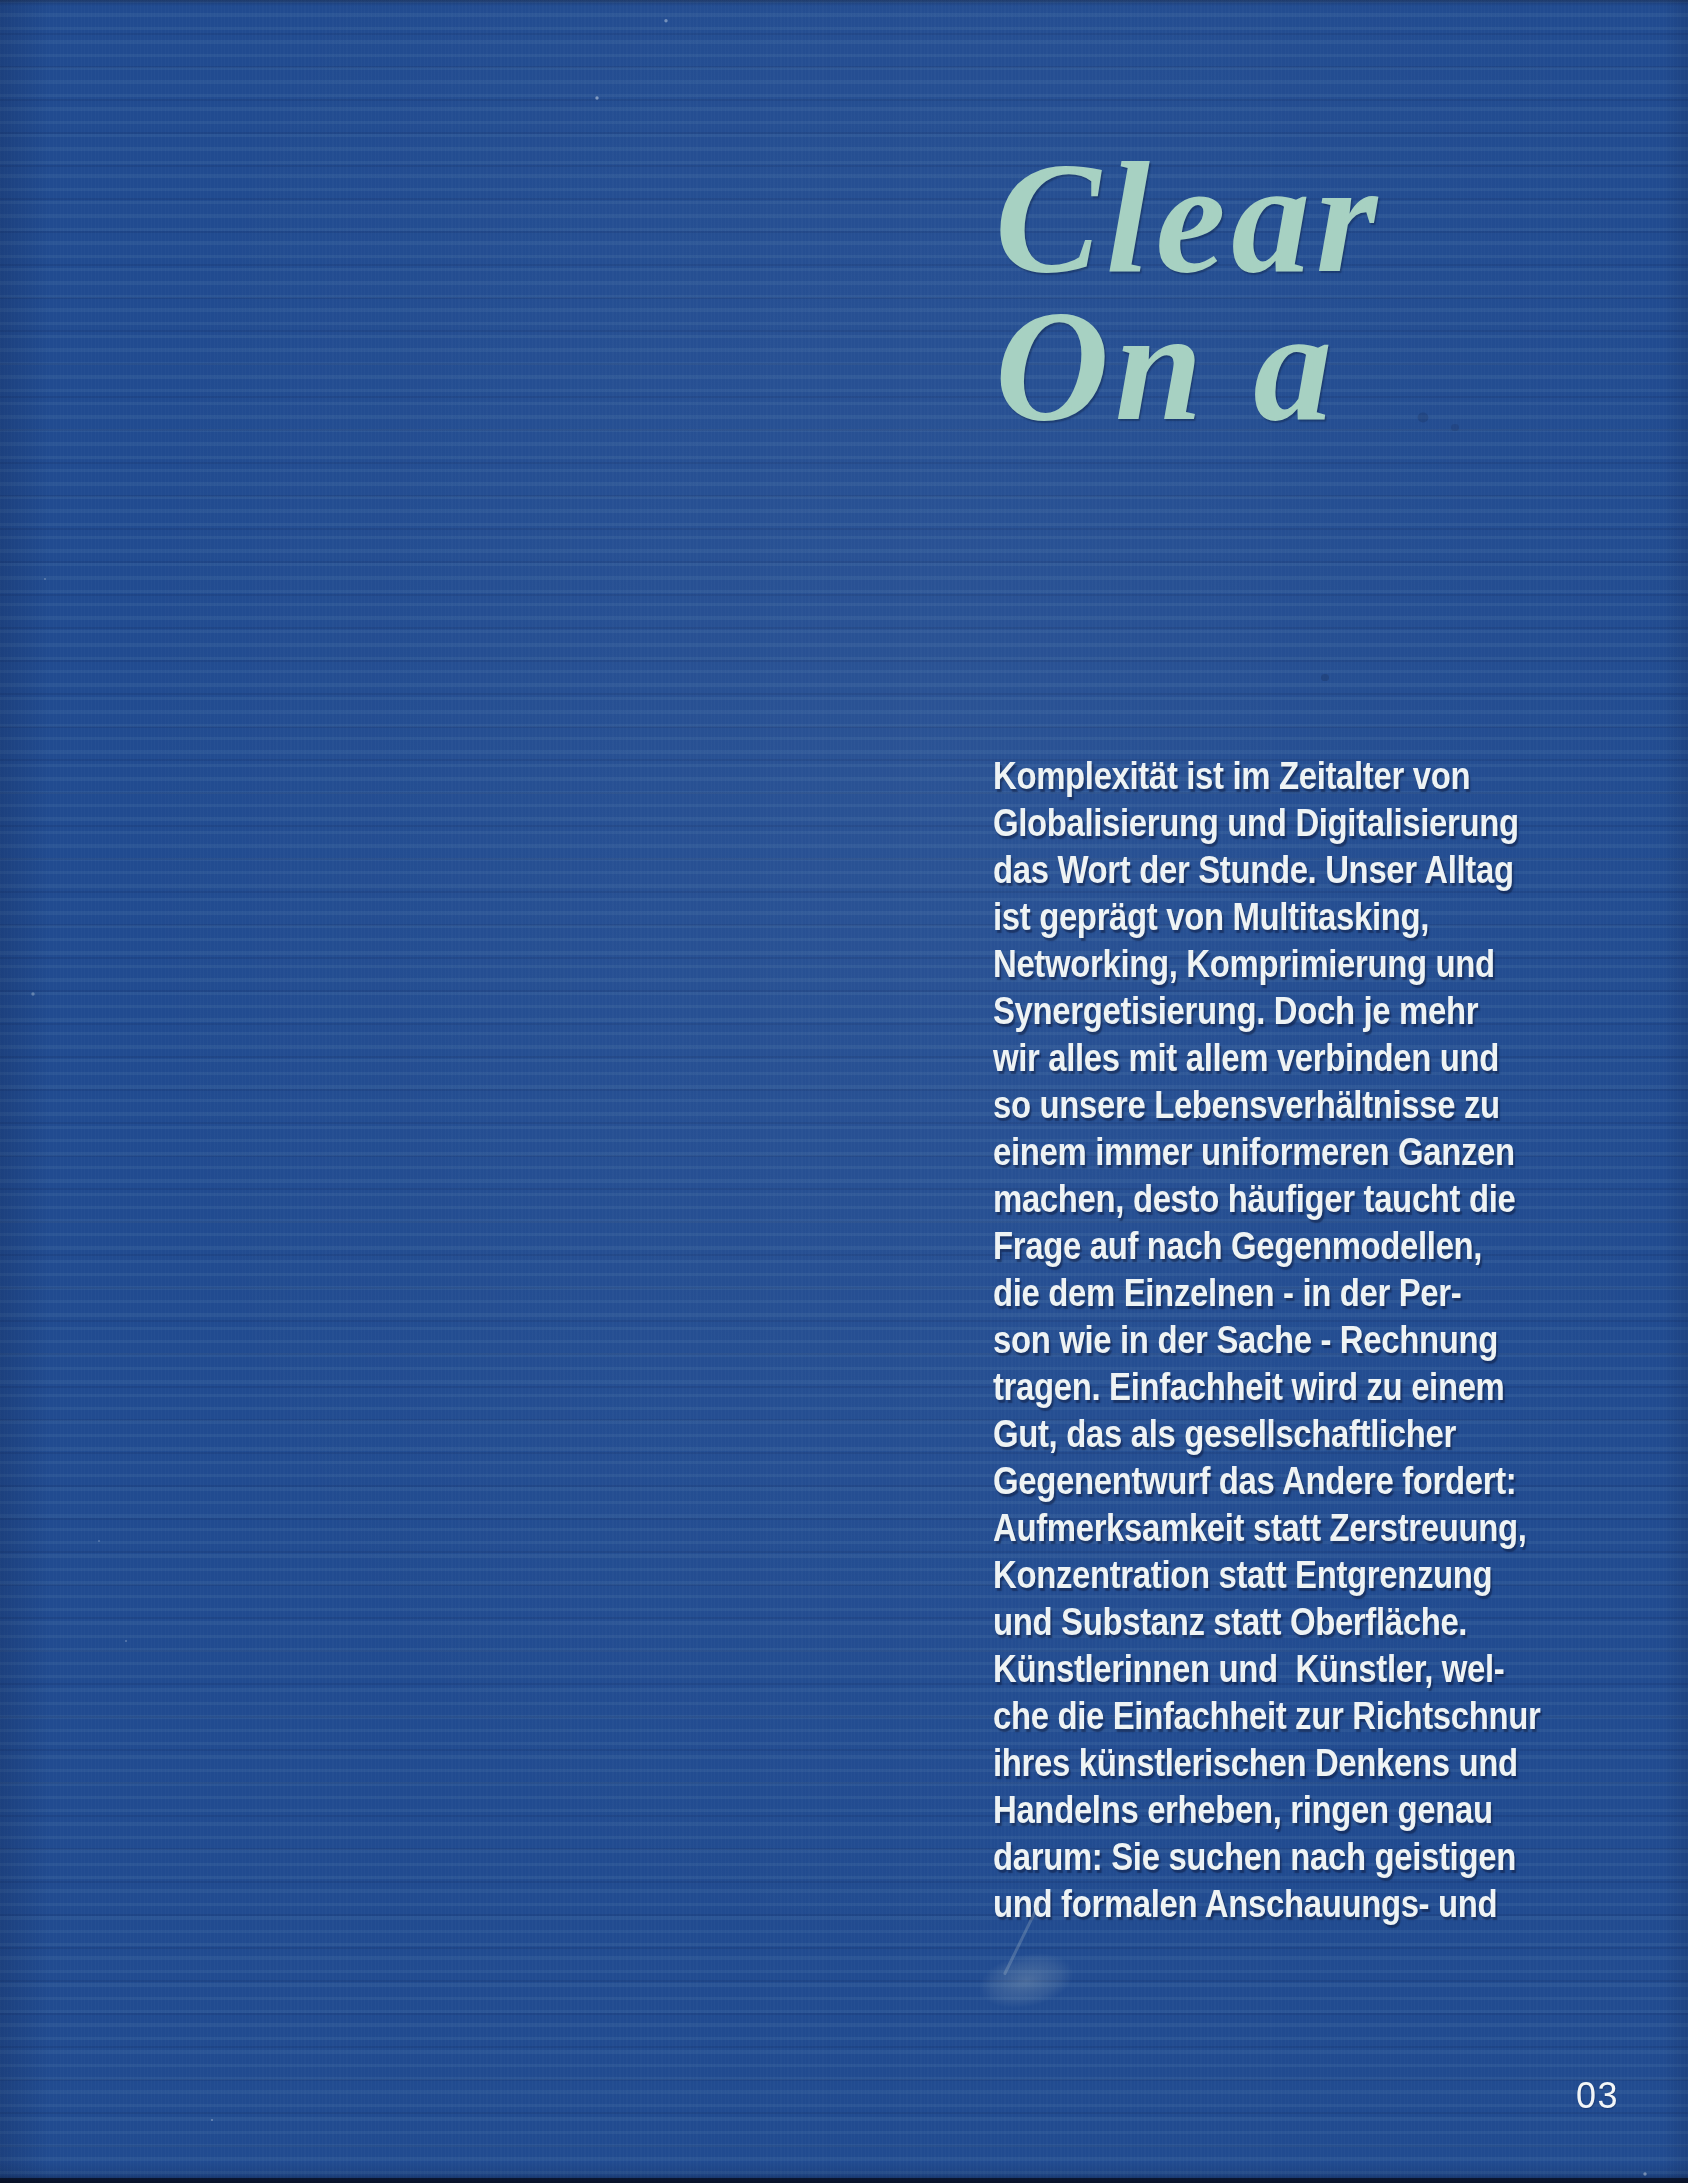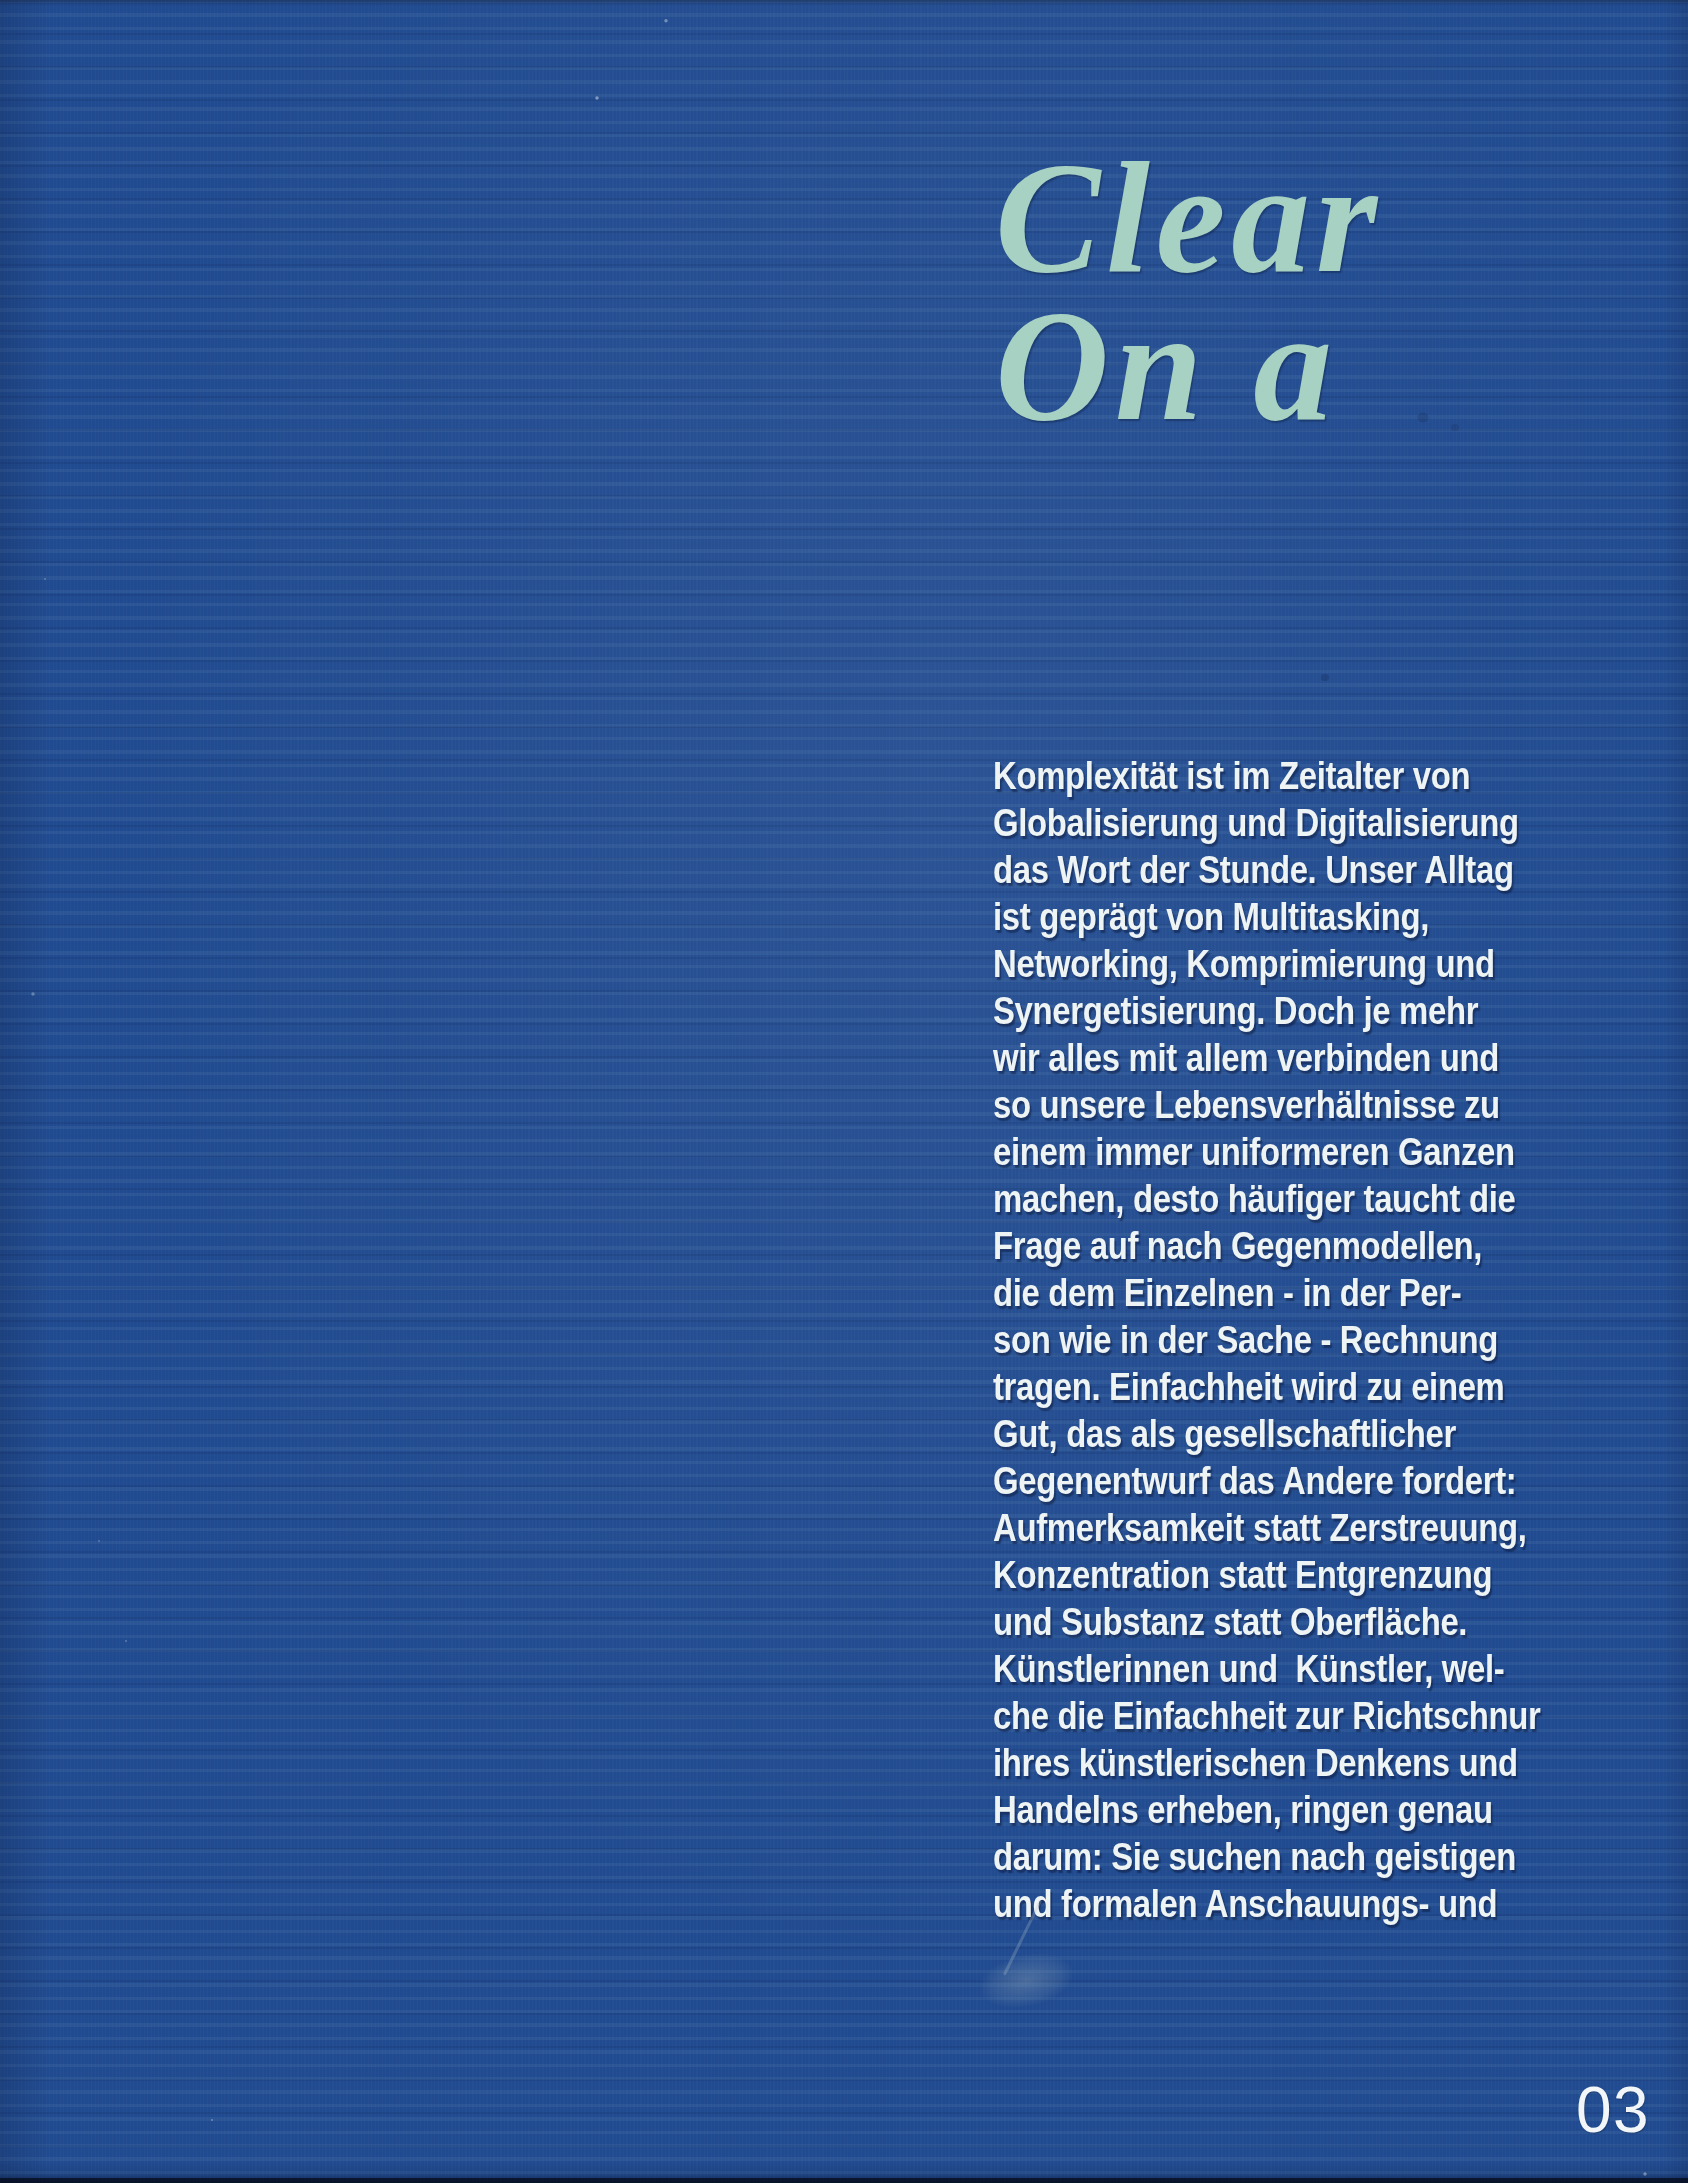--- a/index.html
+++ b/index.html
@@ -77,21 +77,21 @@
     transform-origin:left top;
     text-shadow:2.1px 2.8px 1.4px rgba(8,18,48,0.45);
   }
   .body-line{white-space:pre;}
 
   .page-number{
     position:absolute;
     left:1576px;top:2078px;
     font-family:"Liberation Sans",sans-serif;
     font-weight:400;
-    font-size:64px;
+    font-size:36px;
     line-height:1;
     letter-spacing:1.4px;
     color:var(--pagenum);
     text-shadow:0.7px 1.4px 1.4px rgba(8,18,48,0.35);
   }
 
   
   .smudge{
     position:absolute;left:965px;top:1947px;width:123px;height:67px;
     background:radial-gradient(closest-side, rgba(172,188,192,0.30), rgba(172,188,192,0.12) 55%, rgba(172,188,192,0) 78%);

